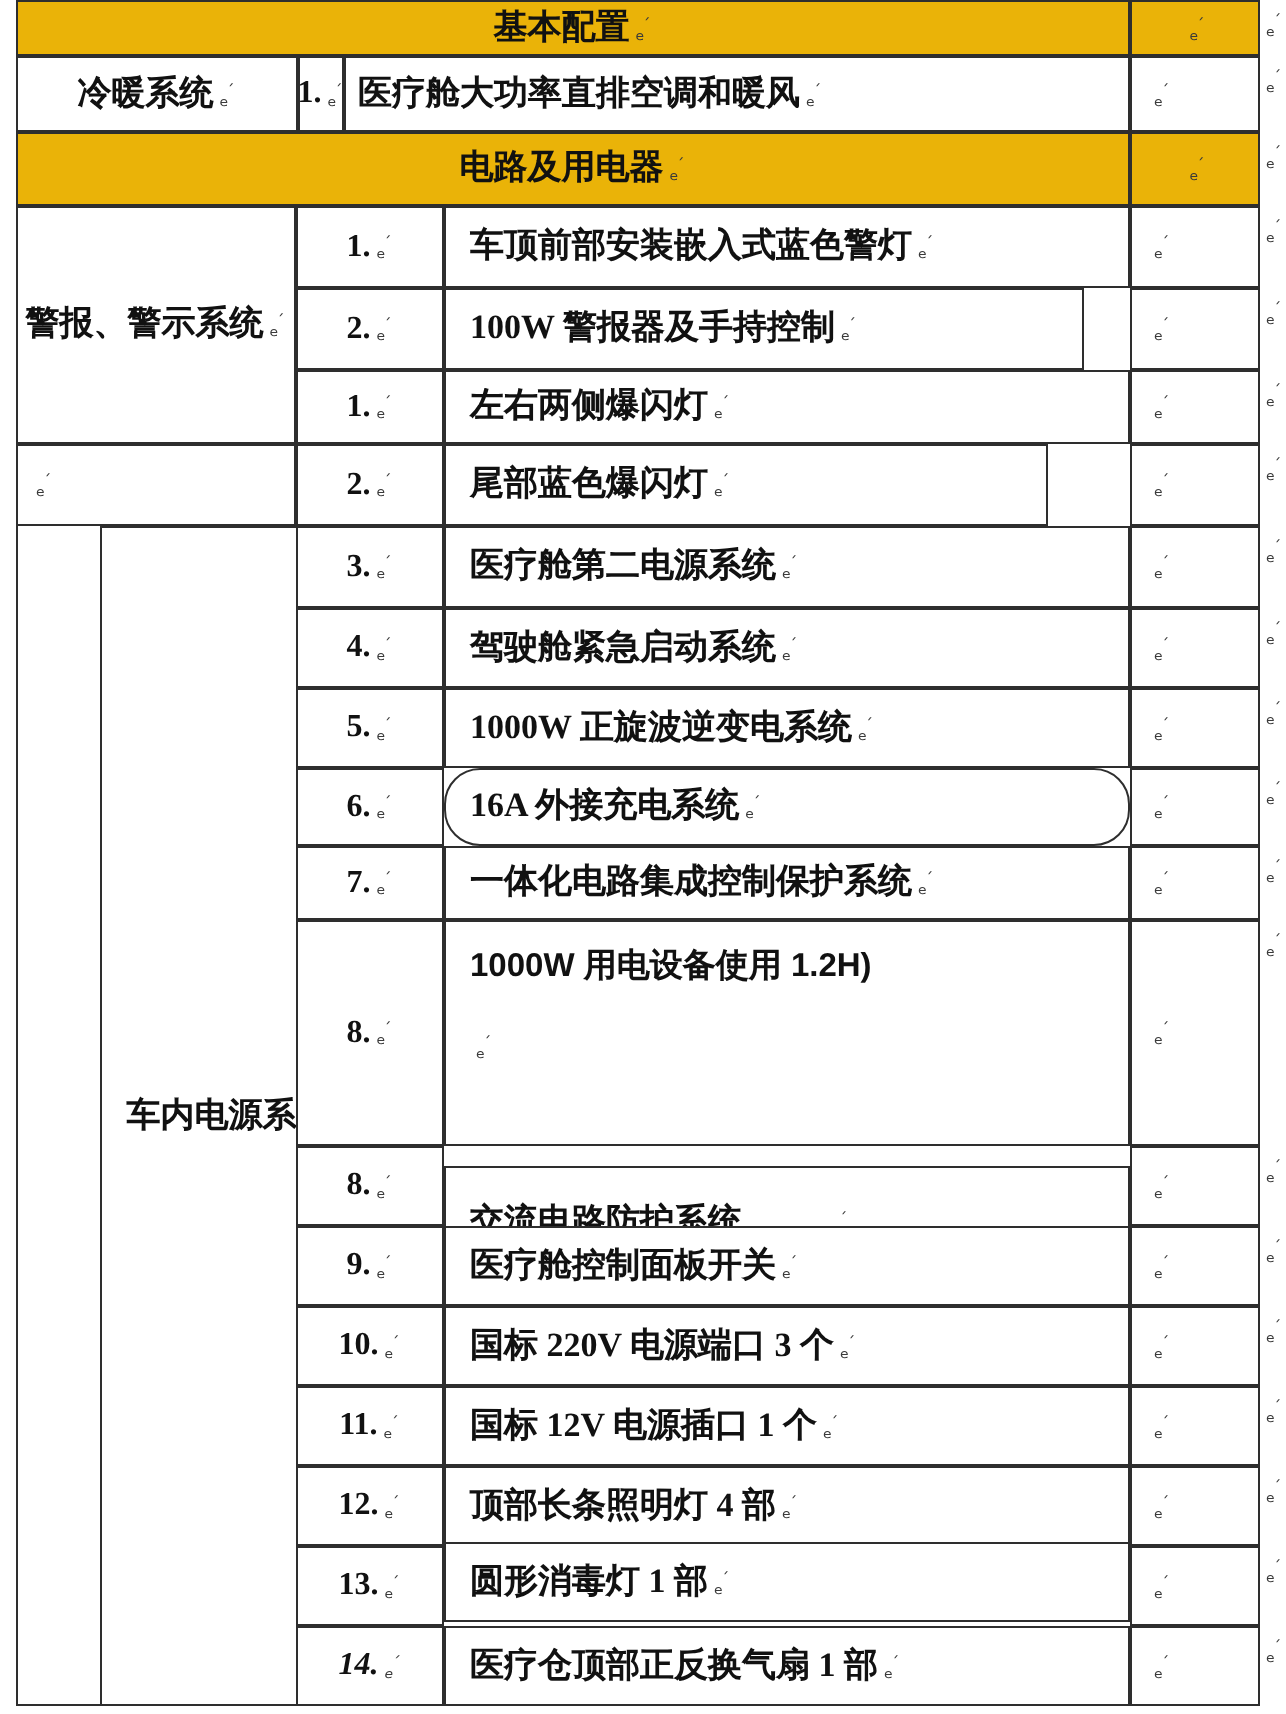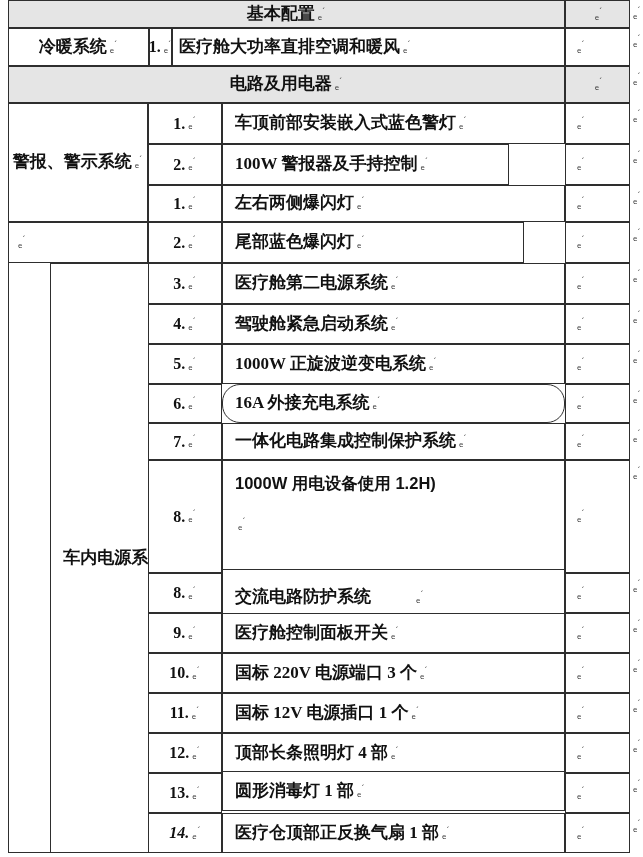--- a/index.html
+++ b/index.html
@@ -11,21 +11,21 @@
   .page{position:absolute;left:0;top:0;width:643px;height:857px;background:#ffffff;}
   .cell{
     position:absolute;box-sizing:border-box;
     border:1px solid #2e2e2e;background:#ffffff;
     display:flex;align-items:center;
     font-weight:bold;font-size:17px;line-height:1.1;
     white-space:nowrap;overflow:hidden;
   }
   .frame{position:absolute;box-sizing:border-box;border:1px solid #2e2e2e;pointer-events:none;}
   .center{justify-content:center;}
-  .gray{background:#e5e5e5;}
+  .gray{background:#eab308;}
   .desc{padding-left:12px;}
   .desc-hvac{padding-left:6px;}
   .numcell{justify-content:center;font-size:16px;}
   .emptycell{padding-left:8px;}
   .pmark{
     font-family:"DejaVu Sans",sans-serif;font-weight:normal;
     font-size:11px;color:#3a3a3a;margin-left:3px;line-height:1;
     position:relative;top:2px;
   }
   .pmark:after{content:"\02CA";font-size:8px;position:relative;top:-5px;left:-1px;}
@@ -96,21 +96,21 @@
       <span class="pmark">ₑ</span>
     </div>
   <div class="cell emptycell" style="left:565px;top:103px;width:65px;height:41px;">
       <span class="pmark">ₑ</span>
     </div>
 
   <div class="cell numcell" style="left:148px;top:144px;width:74px;height:41px;">
       <span>2.</span>
       <span class="pmark">ₑ</span>
     </div>
-  <div class="cell desc" style="left:222px;top:144px;width:287px;height:41px;">
+  <div class="cell desc" style="left:222px;top:144px;width:320px;height:41px;">
       <span>100W 警报器及手持控制</span>
       <span class="pmark">ₑ</span>
     </div>
   <div class="cell emptycell" style="left:565px;top:144px;width:65px;height:41px;">
       <span class="pmark">ₑ</span>
     </div>
 
   <div class="cell numcell" style="left:148px;top:185px;width:74px;height:37px;">
       <span>1.</span>
       <span class="pmark">ₑ</span>
@@ -204,21 +204,21 @@
     <span class="line"><span class="pmark">ₑ</span></span>
   </div>
   <div class="cell emptycell" style="left:565px;top:460px;width:65px;height:113px;">
       <span class="pmark">ₑ</span>
     </div>
 
   <div class="cell numcell" style="left:148px;top:573px;width:74px;height:40px;">
       <span>8.</span>
       <span class="pmark">ₑ</span>
     </div>
-  <div class="cell desc" style="left:222px;top:569px;width:343px;height:56px;gap:42px;">
+  <div class="cell desc" style="left:222px;top:583px;width:343px;height:56px;gap:42px;">
       <span>交流电路防护系统</span>
       <span class="pmark">ₑ</span>
     </div>
   <div class="cell emptycell" style="left:565px;top:573px;width:65px;height:40px;">
       <span class="pmark">ₑ</span>
     </div>
 
   <div class="cell numcell" style="left:148px;top:613px;width:74px;height:40px;">
       <span>9.</span>
       <span class="pmark">ₑ</span>

